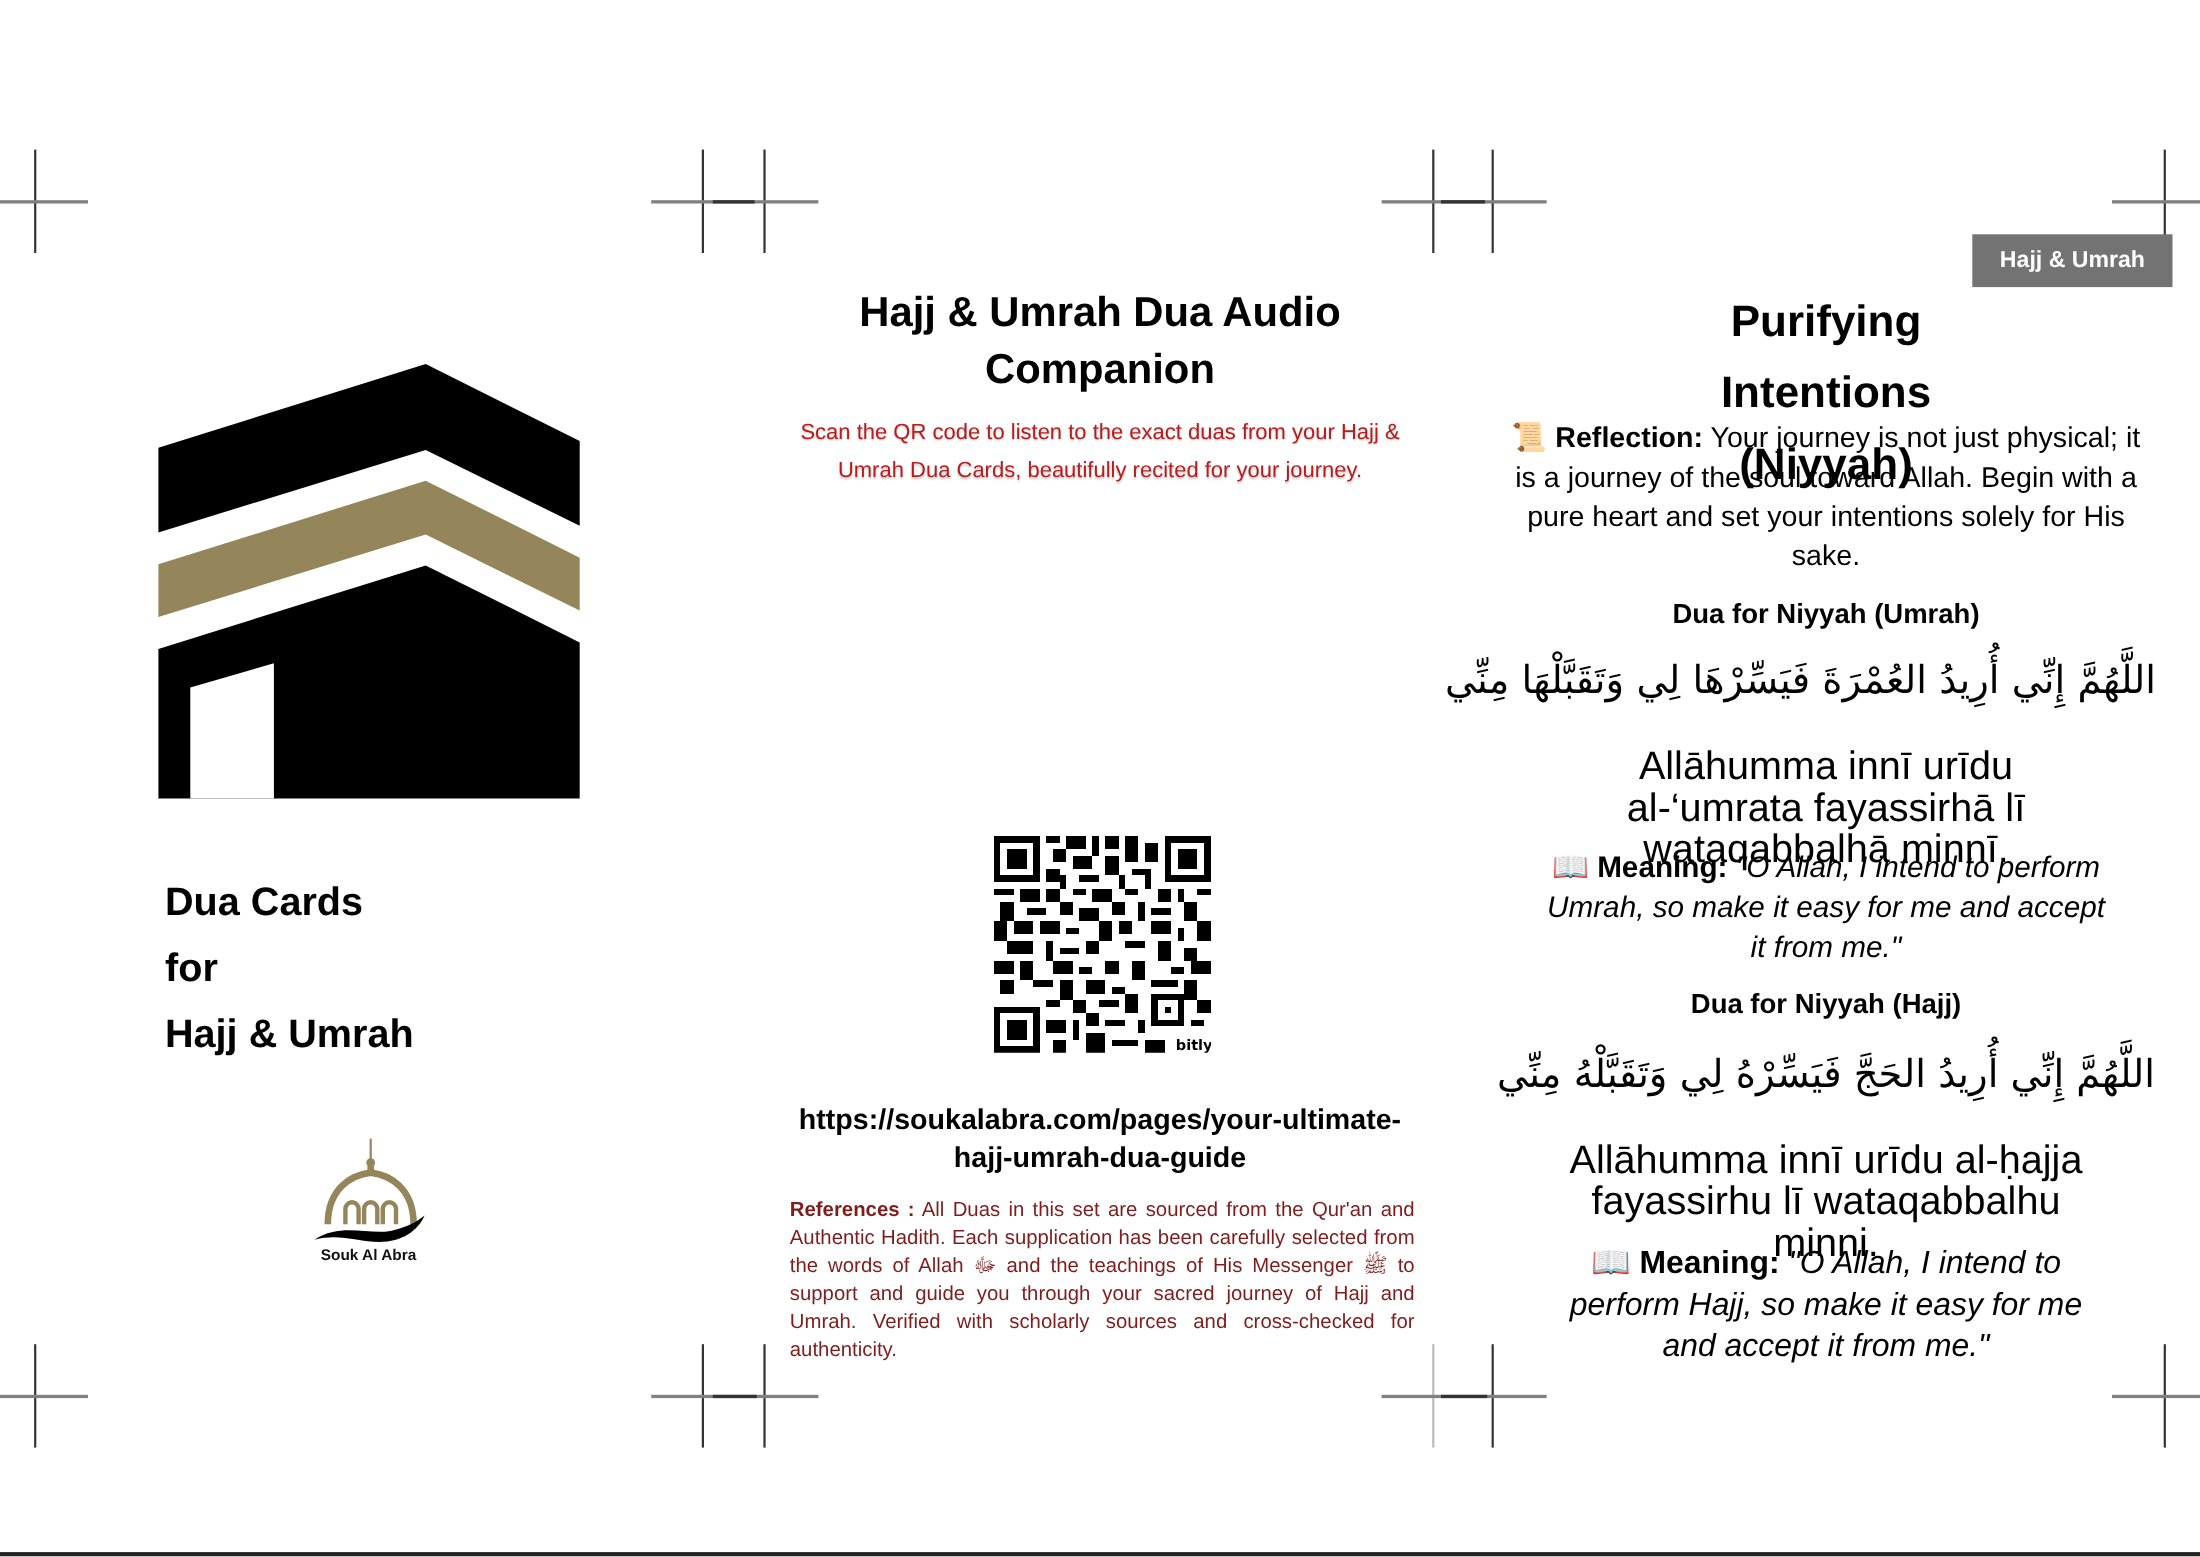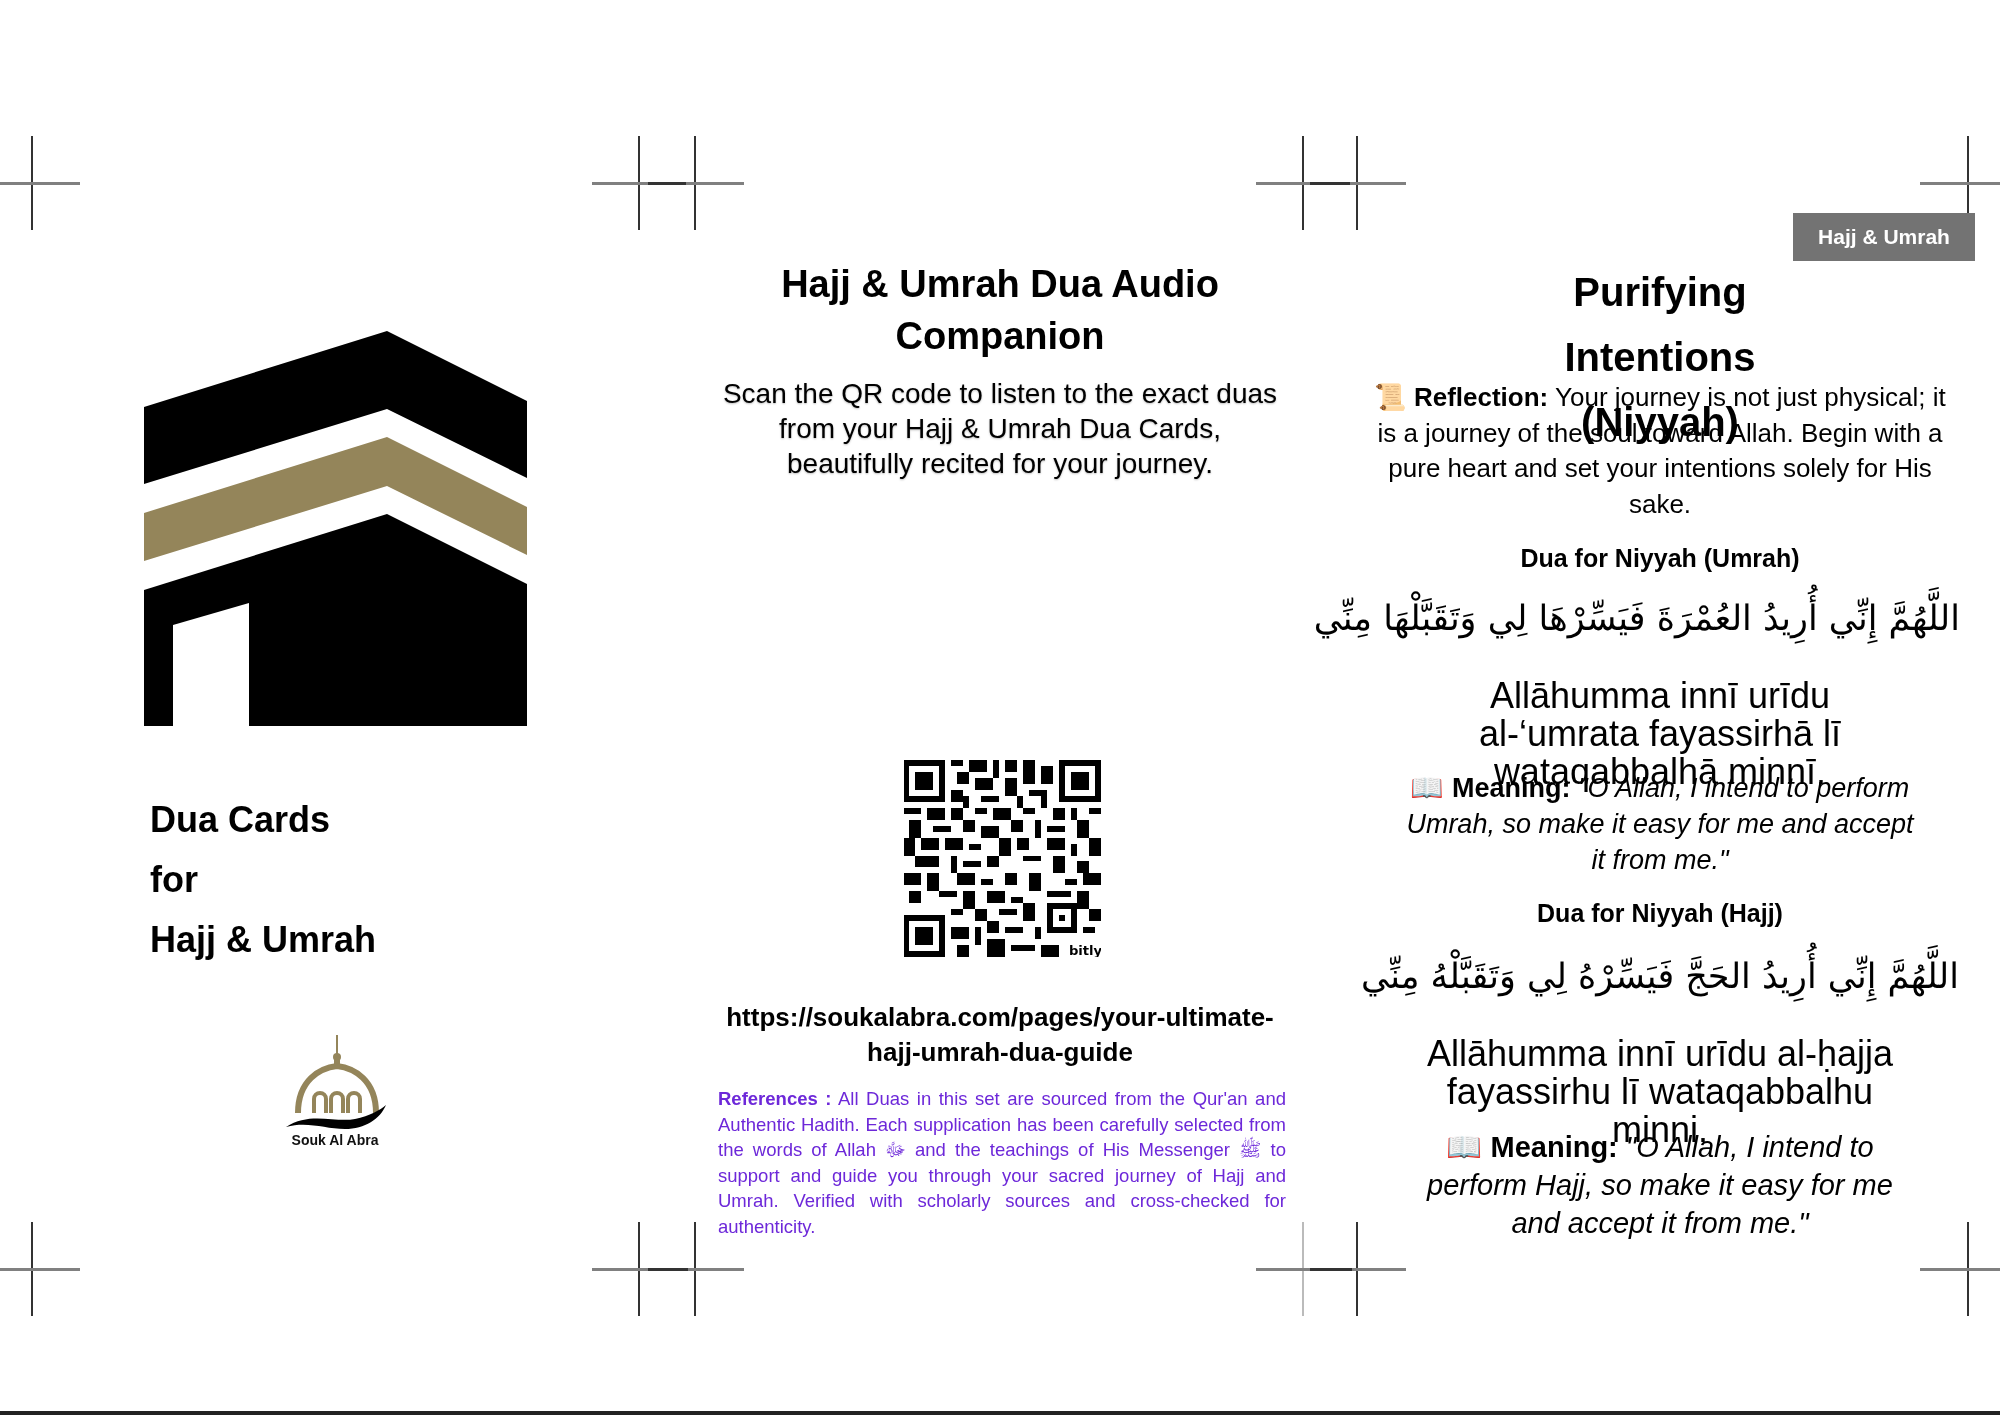--- a/index.html
+++ b/index.html
@@ -13,30 +13,30 @@
 
   
   .cover-title { position: absolute; left: 150px; width: 363px; top: 790px; text-align: left;
                  font-weight: bold; font-size: 36px; line-height: 60px; }
   .logo-text { position: absolute; left: 250px; width: 170px; top: 1132px; text-align: center;
                font-size: 14px; font-weight: bold; color: #111; }
 
   
   .mid { position: absolute; left: 700px; width: 600px; text-align: center; }
   .mid-title { top: 258px; font-size: 38px; font-weight: bold; line-height: 52px; }
-  .mid-intro { top: 376px; font-size: 28px; line-height: 35px; color: #000000; padding: 0 20px; box-sizing: border-box;
+  .mid-intro { top: 376px; font-size: 20px; line-height: 35px; color: #b91c1c; padding: 0 20px; box-sizing: border-box;
                text-shadow: 0 1px 2px rgba(0,0,0,0.25); }
   .mid-points { top: 505px; font-size: 26px; line-height: 35.5px; padding: 0 20px; box-sizing: border-box;
                 text-shadow: 0 1px 2px rgba(0,0,0,0.25); }
   .mid-points .b { font-weight: bold; }
   .mid-points .i { font-style: italic; }
   .qr { position: absolute; left: 903px; top: 760px; width: 198px; height: 197px; }
   .url { top: 1000px; font-size: 26px; font-weight: bold; line-height: 35px; padding: 0 8px; box-sizing: border-box; }
   .refs { position: absolute; left: 718px; width: 568px; top: 1086px; font-size: 18.5px; line-height: 25.5px;
-          text-align: justify; color: #6d28d9; }
+          text-align: justify; color: #7f1d1d; }
   .refs b { font-weight: bold; }
 
   
   .badge { position: absolute; left: 1793px; top: 213px; width: 182px; height: 48px; background: #737373;
            color: #fff; font-size: 21px; font-weight: bold; display: flex; align-items: center; justify-content: center; }
   .rt { position: absolute; left: 1360px; width: 600px; text-align: center; }
   .r-title { top: 260px; font-size: 40px; font-weight: bold; line-height: 65px; }
   .r-reflect { top: 380px; font-size: 26px; line-height: 35.5px; padding: 0 4px; box-sizing: border-box; }
   .r-reflect b { font-weight: bold; }
   .r-sub { font-size: 25px; font-weight: bold; }

